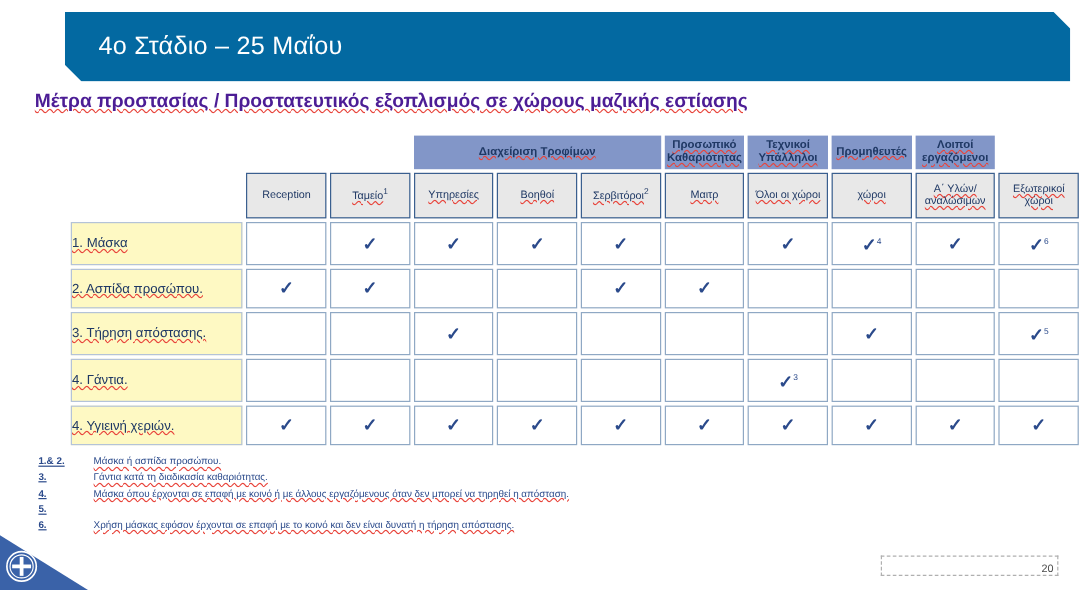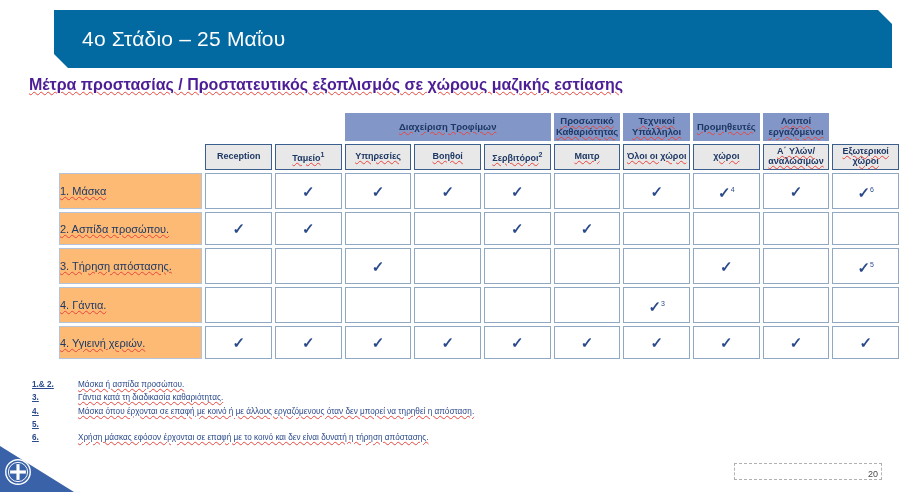--- a/index.html
+++ b/index.html
@@ -90,42 +90,42 @@
     text-decoration-thickness: 1px;
   }
   .grp.blank { background: transparent; }
 
   
   .chead {
     background: #e8e8e8;
     border: 1px solid #3a5f8f;
     color: #1f3864;
     font-size: 9px;
-    font-weight: bold;
+    font-weight: normal;
     text-align: center;
-    height: 26px;
+    height: 38px;
     line-height: 1.1;
     padding: 1px 1px;
     box-sizing: border-box;
   }
   .chead .u {
     text-decoration: underline;
     text-decoration-color: #e8453c;
     text-decoration-style: wavy;
     text-decoration-thickness: 1px;
   }
   .chead sup { font-size: 7px; }
   .chead.blank {
     background: transparent;
     border: none;
   }
 
   
   .rlabel {
-    background: #fdba74;
+    background: #fef9c3;
     border: 1px solid #b4c3d8;
     color: #1f3864;
     font-size: 11px;
     height: 31px;
     padding: 0 10px;
     box-sizing: border-box;
     text-align: left;
   }
   .rlabel .u {
     text-decoration: underline;

